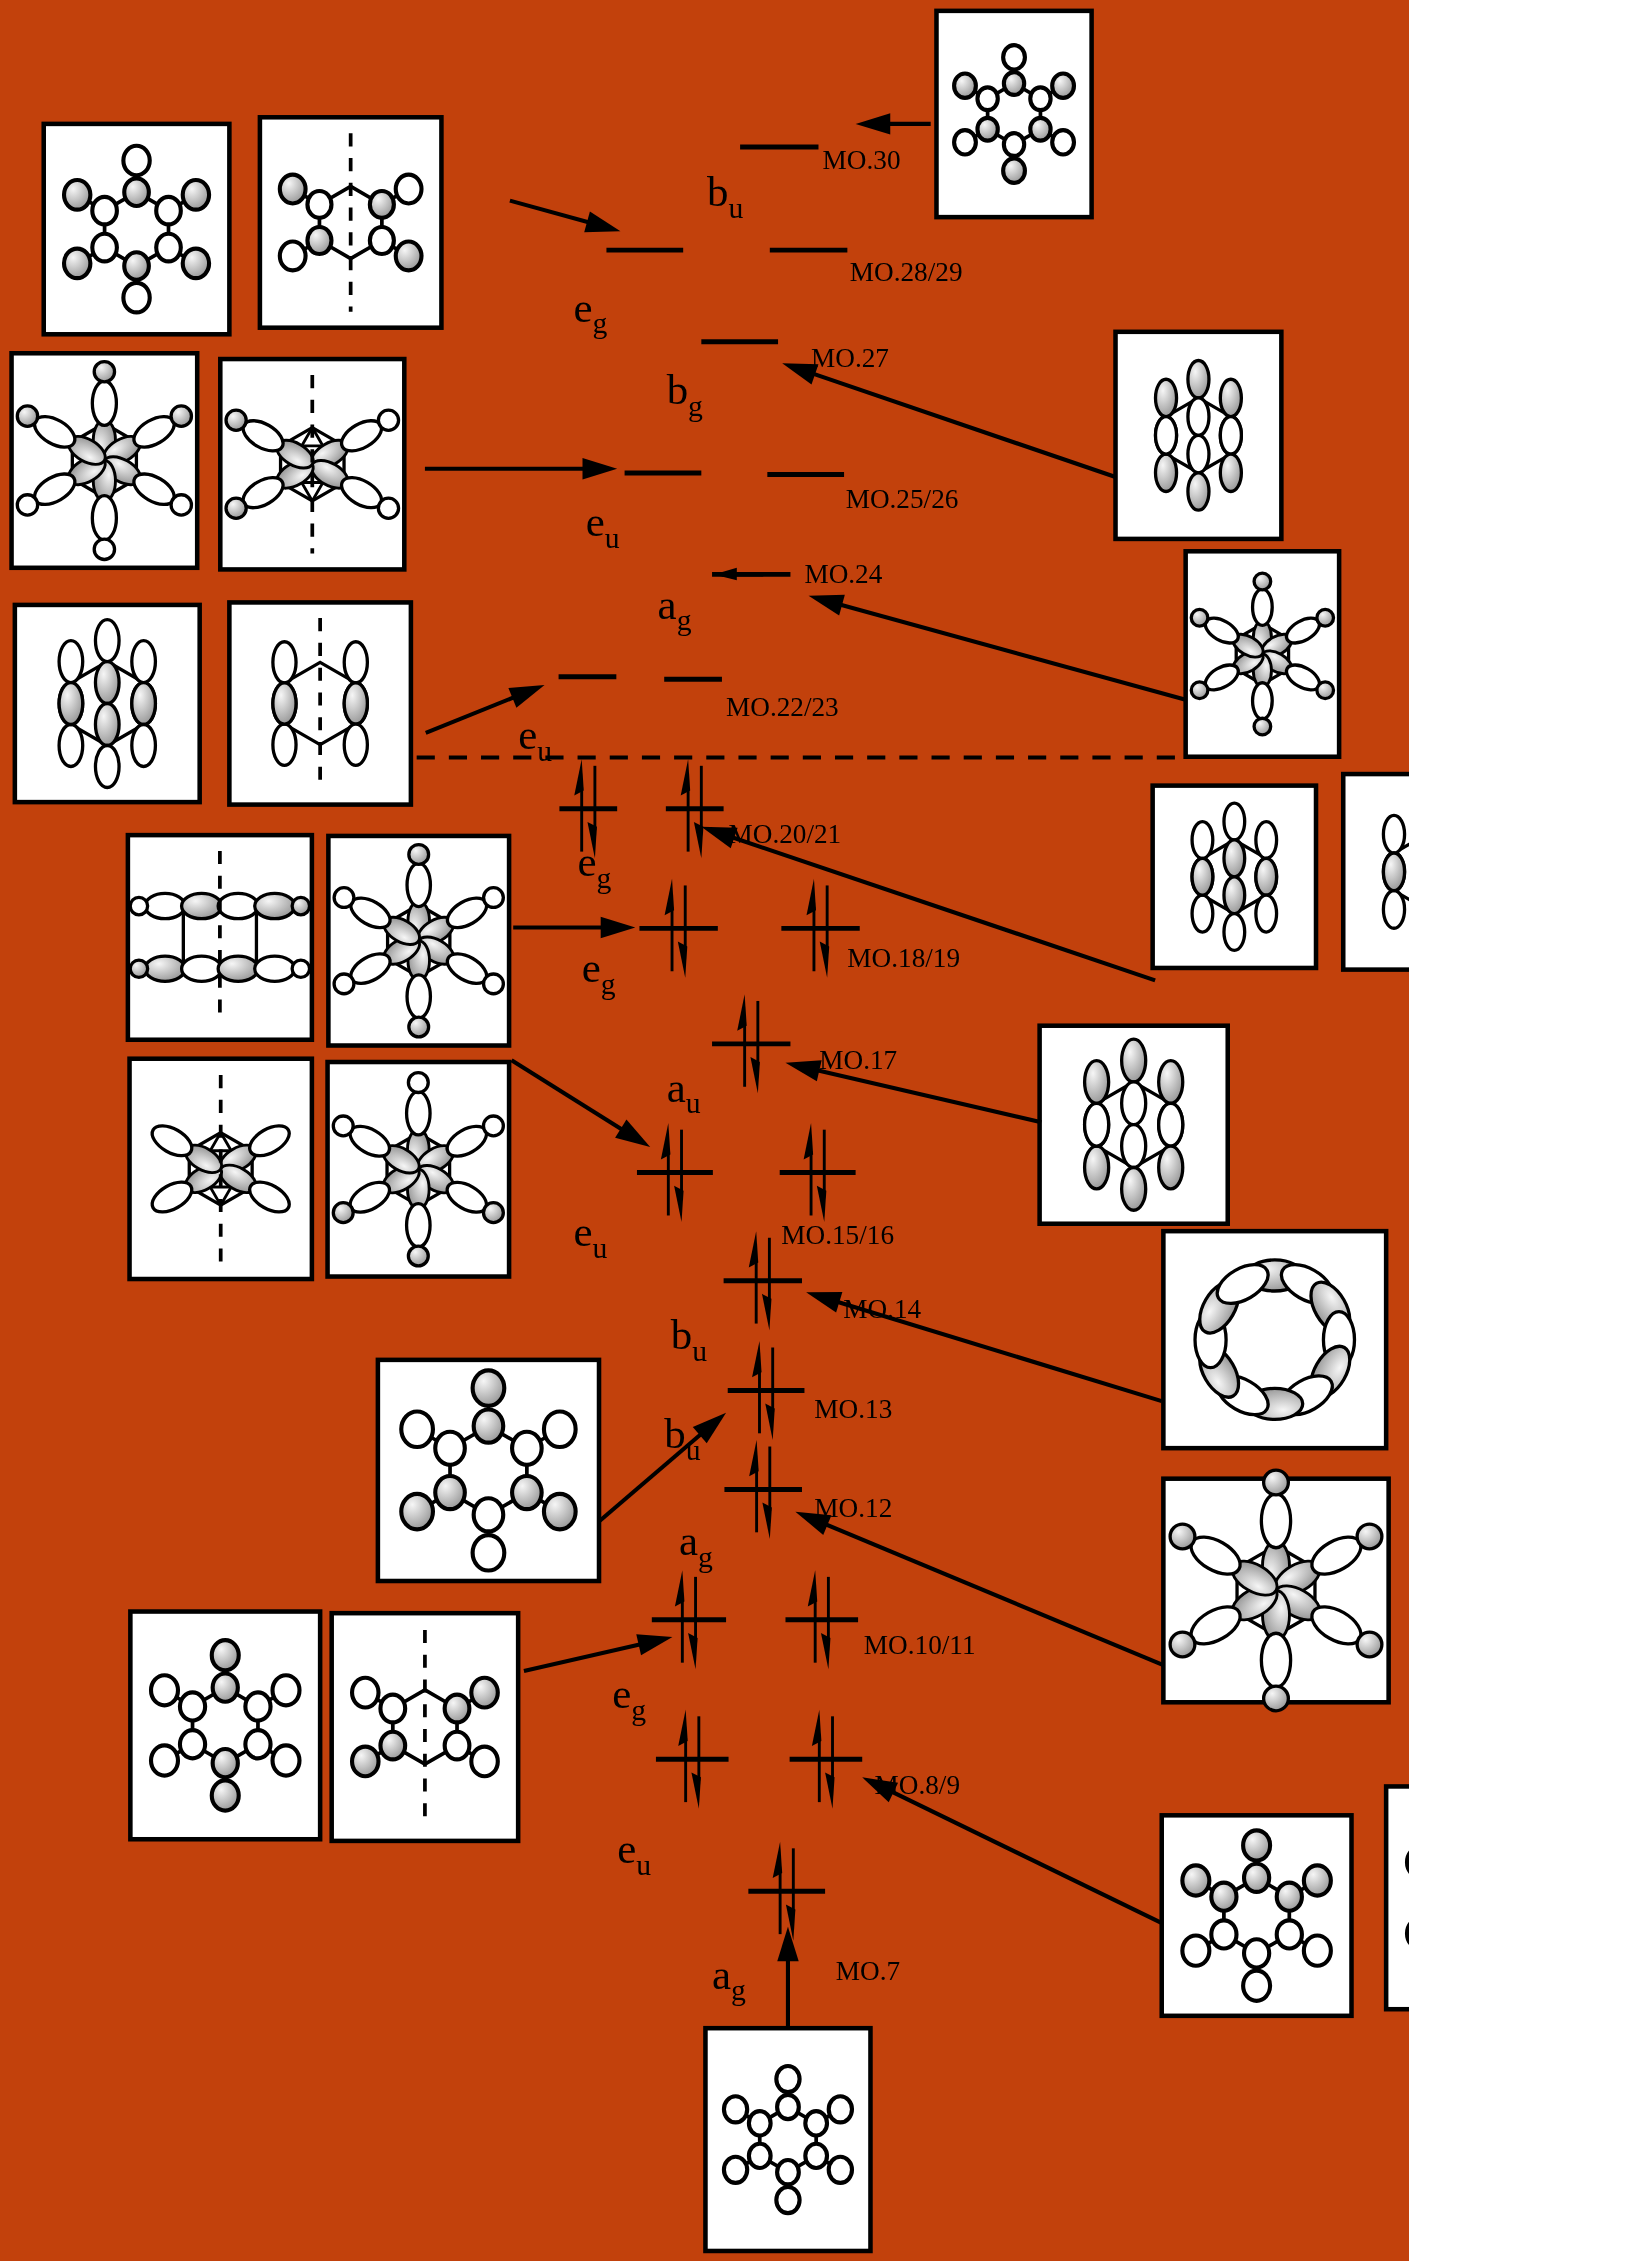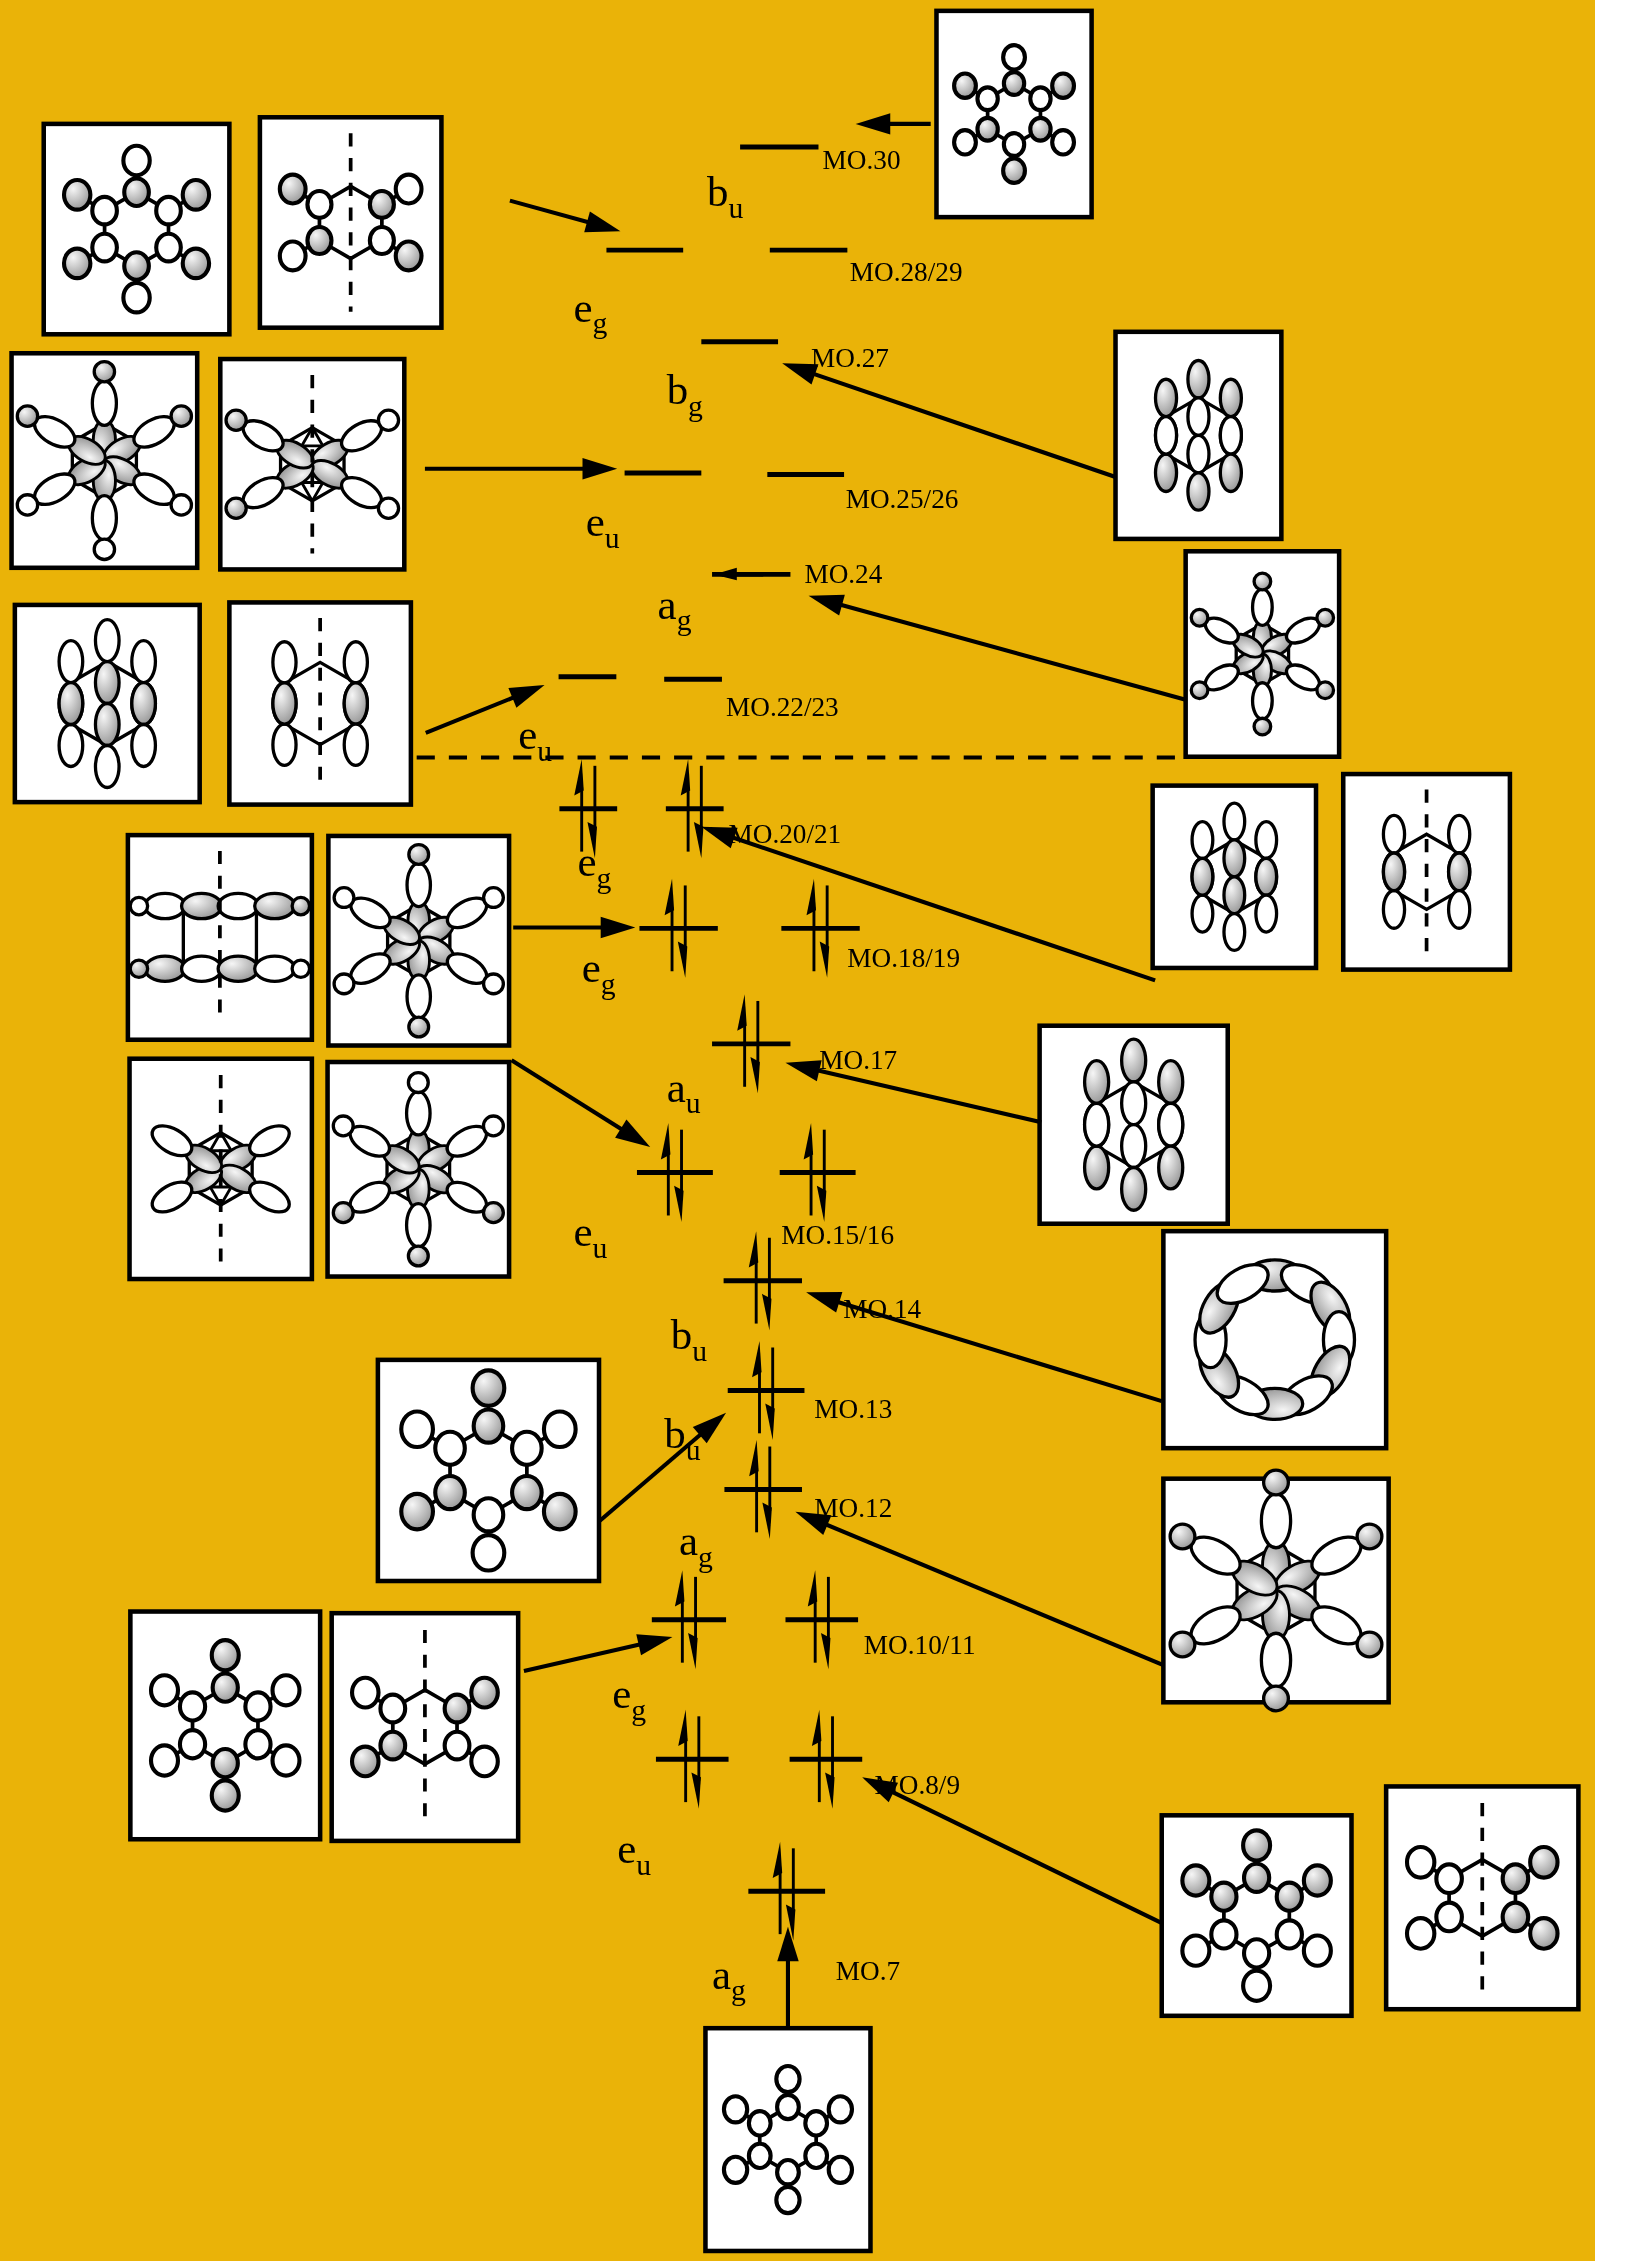--- a/index.html
+++ b/index.html
@@ -1,16 +1,16 @@
 <!DOCTYPE html>
 <html style="font-size:13.2px"><head>
 <meta charset="utf-8">
 <style>
   html,body{margin:0;padding:0;background:#fff;}
-  #page{position:relative;width:1595px;height:2261px;background:#eab308;overflow:hidden;}
+  #page{position:relative;width:1409px;height:2261px;background:#c2410c;overflow:hidden;}
   #page svg{display:block;width:1651px;height:2261px;}
   text{font-family:"Liberation Serif", serif; fill:#000;}
 </style>
 </head>
 <body>
 
 <div id="page">
   <div id="diagram-root">
       <svg viewBox="0 0 2001 2740" width="1651" height="2261">
         <defs>

